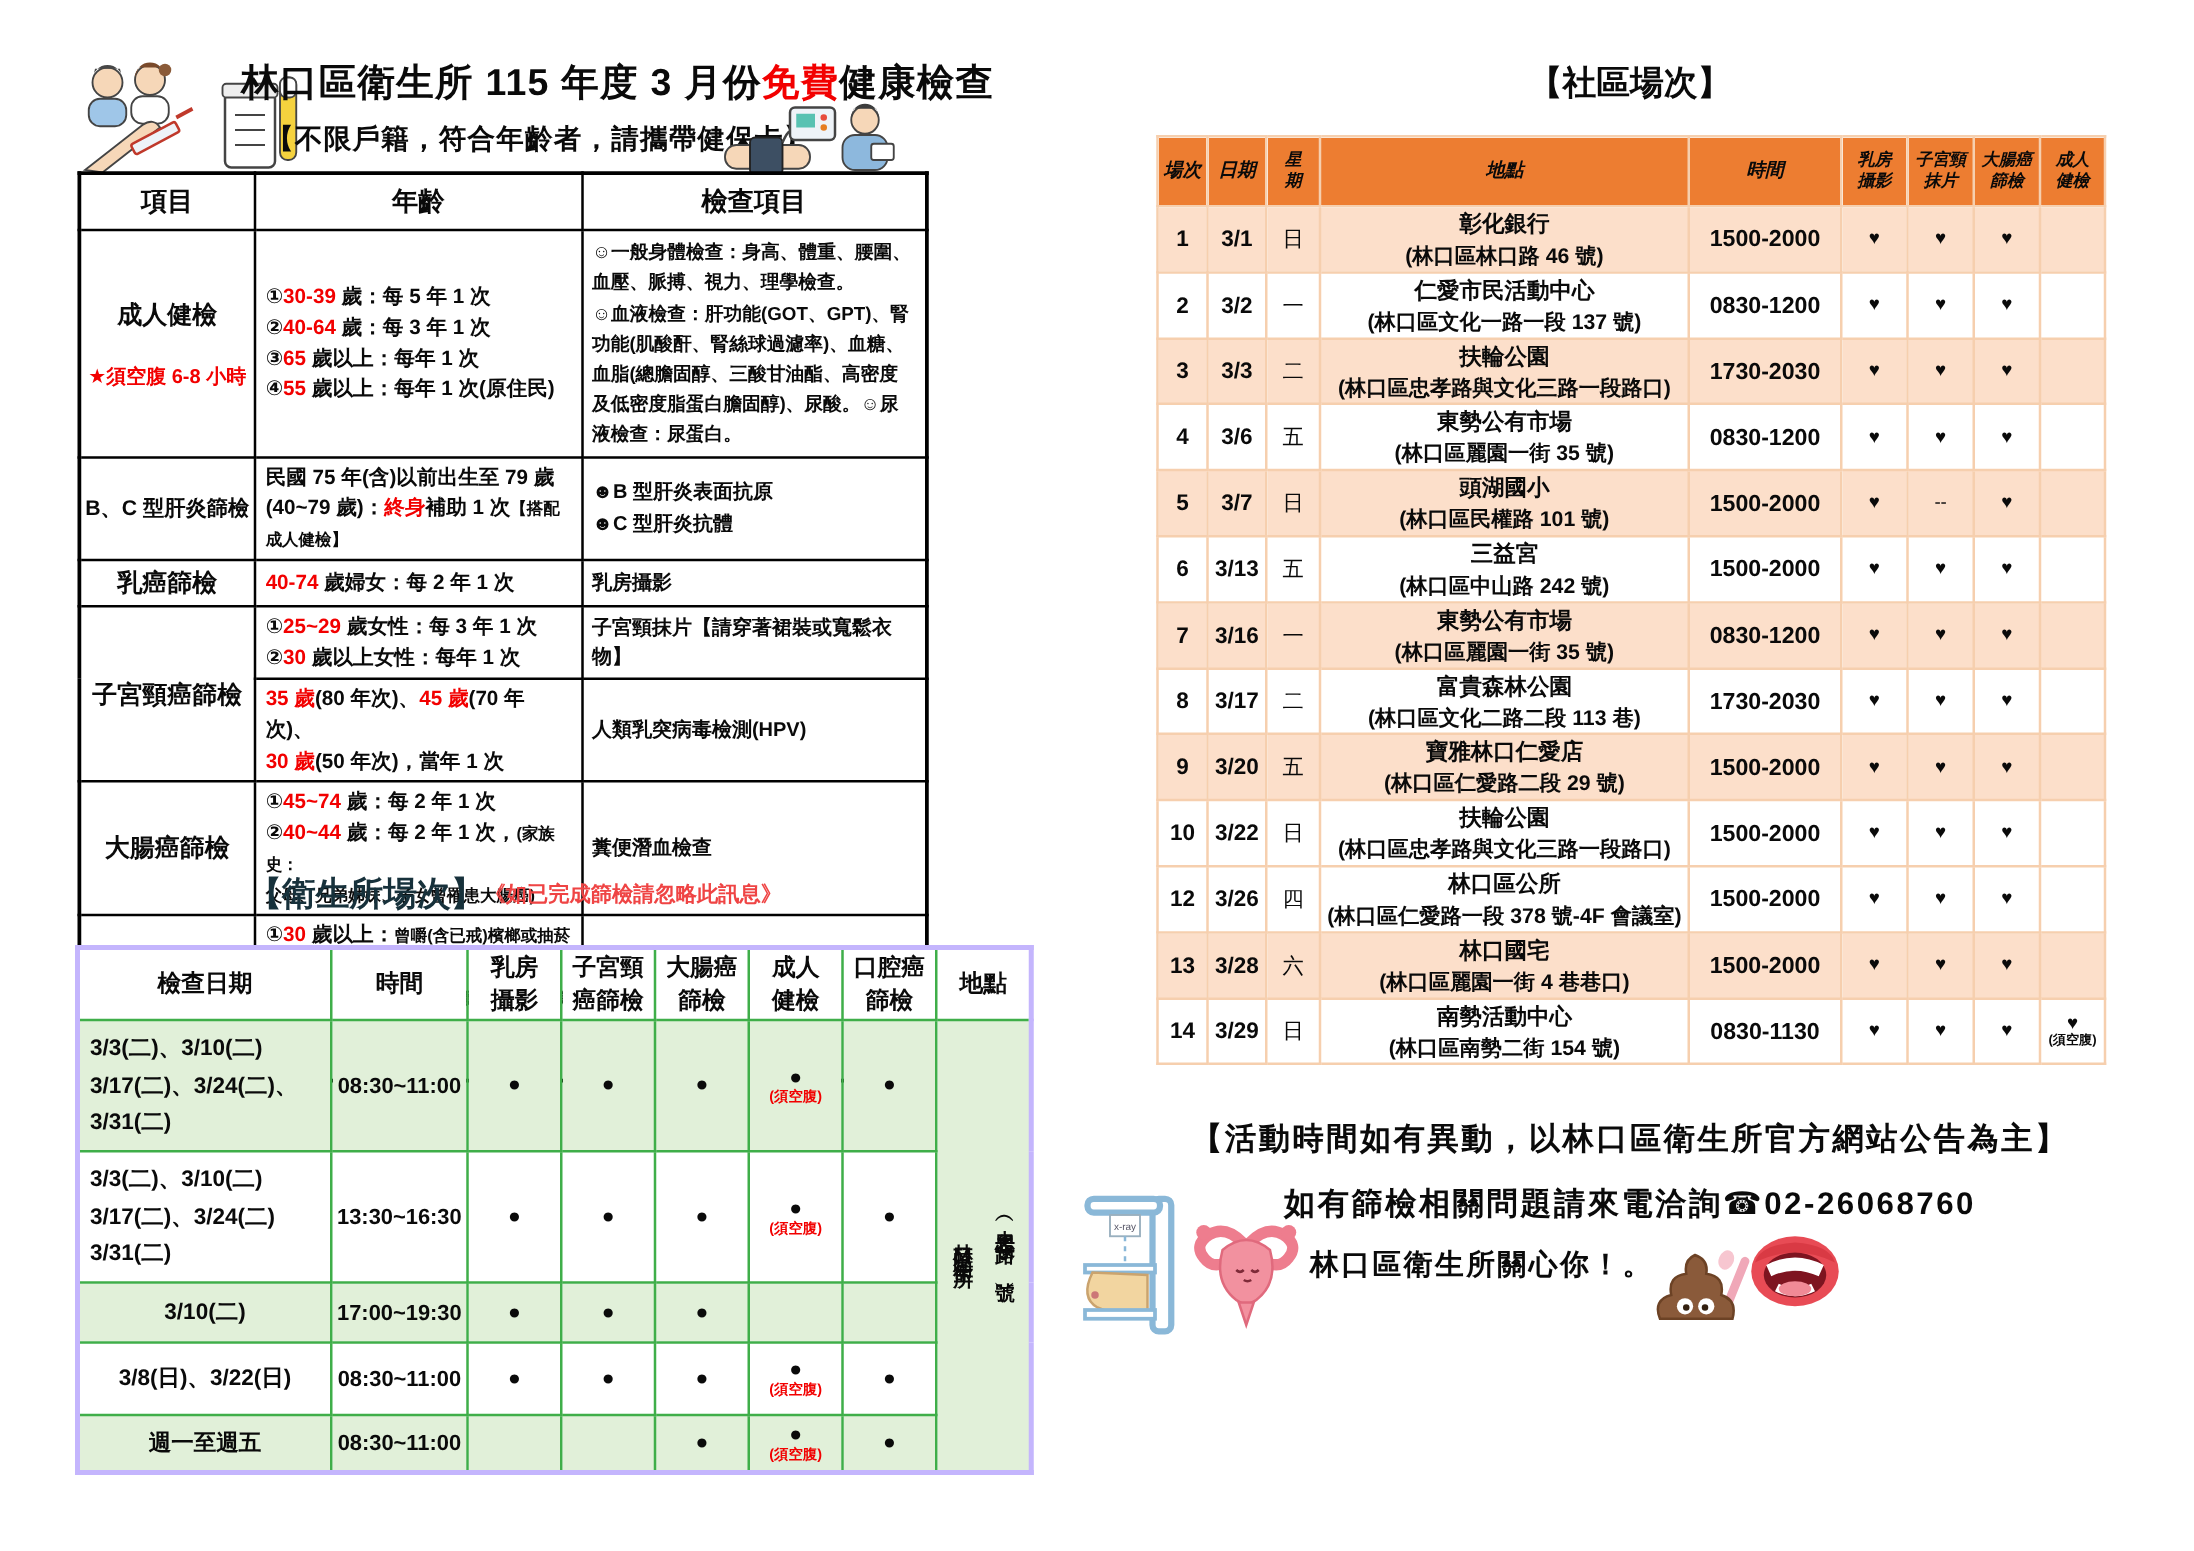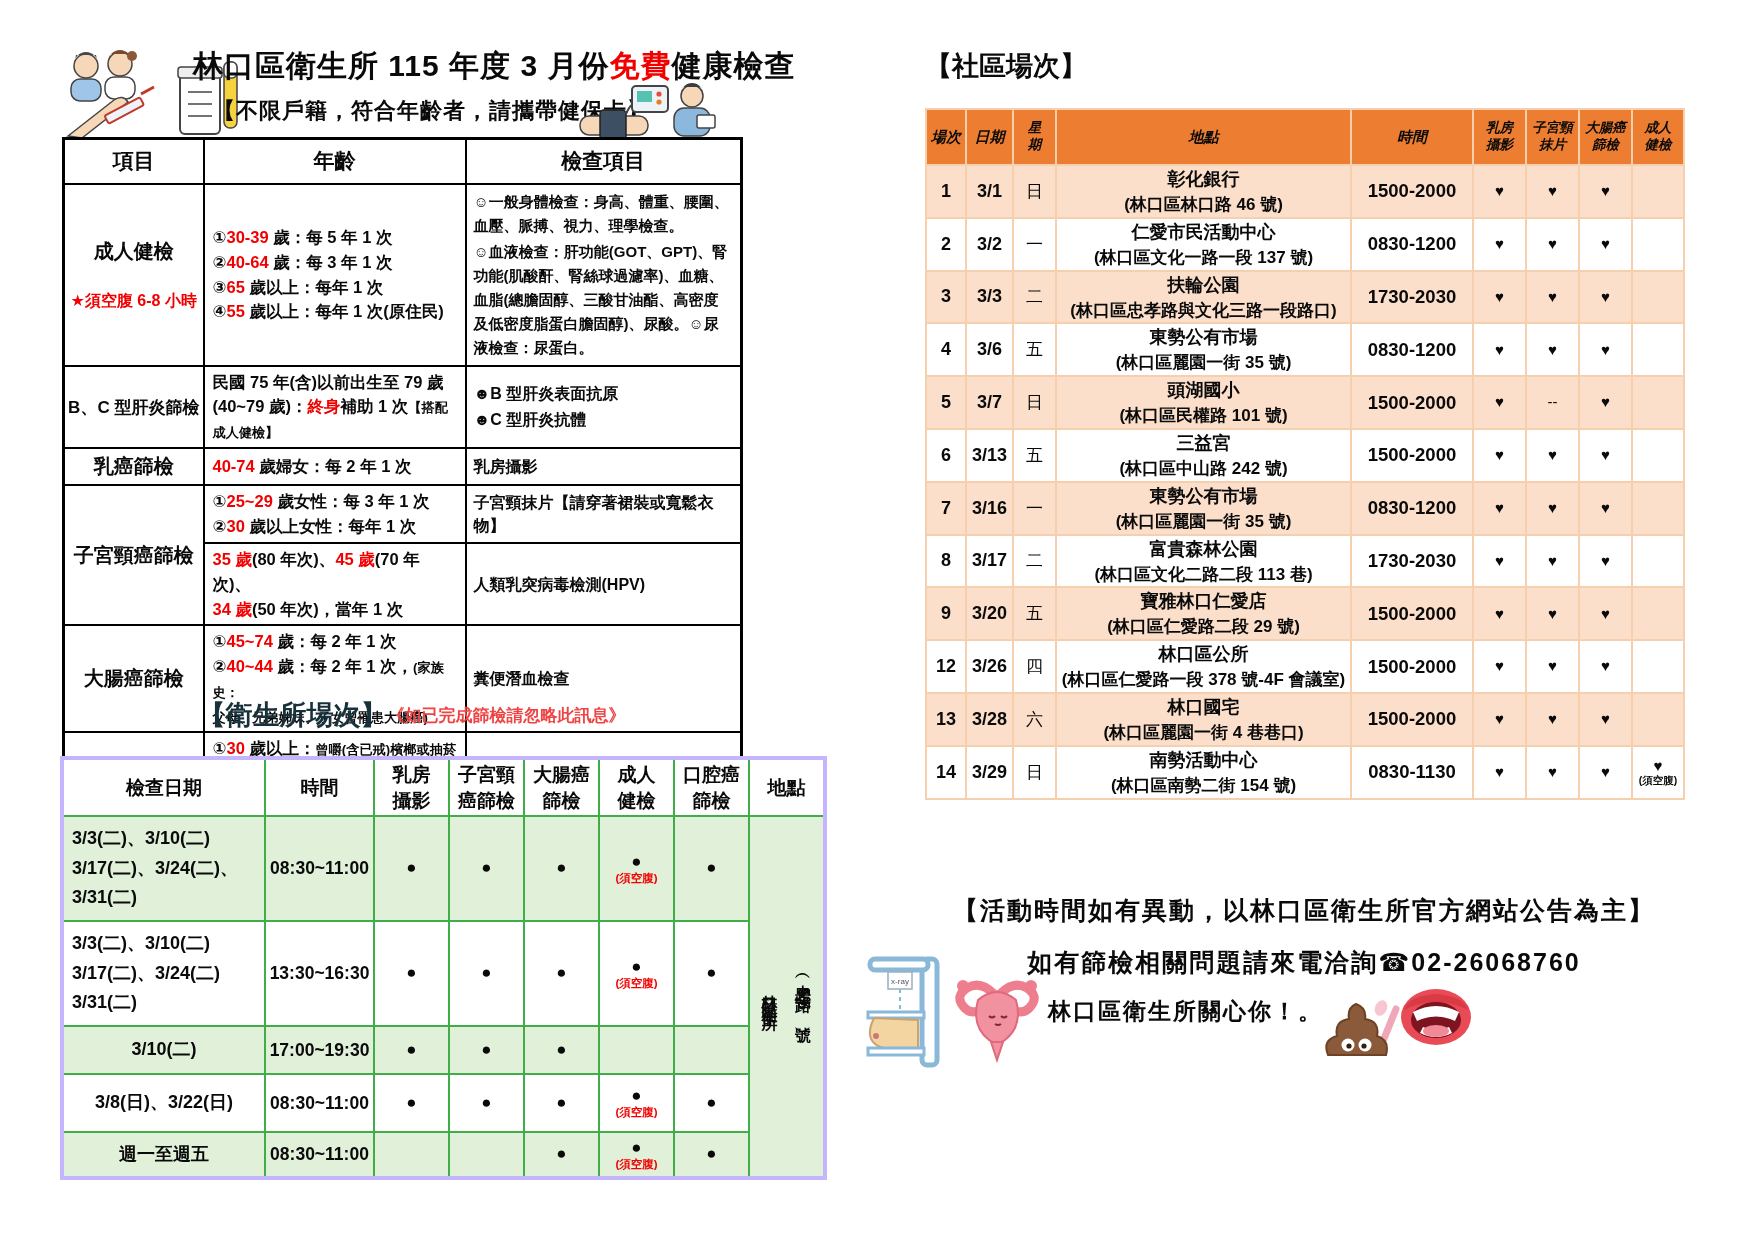--- a/index.html
+++ b/index.html
@@ -38,21 +38,21 @@
   #hs td.dt{text-align:left;padding:2px 8px;}
   #hs td.dt.ctr{text-align:center;}
   #hs td.dt div{font-size:18px;font-weight:bold;line-height:1.65;}
   #hs td.tm{font-size:17.5px;font-weight:bold;}
   #hs .dot{font-size:17px;line-height:1.1;}
   #hs .fastnote{font-size:11.5px;font-weight:bold;color:#f20000;line-height:1.1;}
   #hs td.loc{background:#e1f0d9 !important;}
   .vtext{writing-mode:vertical-rl;text-orientation:mixed;white-space:pre-line;display:inline-block;
     font-size:16px;font-weight:bold;letter-spacing:4px;line-height:2.1;}
   
-  #community-title{left:925px;top:48px;width:758px;font-size:27px;font-weight:bold;}
+  #community-title{left:925px;top:48px;width:758px;text-align:center;font-size:27px;font-weight:bold;}
   #community{left:925px;top:108px;border-collapse:collapse;table-layout:fixed;width:758px;border:2px solid #f3c5a2;}
   #community th,#community td{border:2px solid #f6cfae;vertical-align:middle;text-align:center;overflow:hidden;}
   #community th{height:56px;background:#ed7d31;font-size:15px;font-weight:bold;font-style:italic;line-height:1.25;}
   #community th.h2 div{font-size:13.5px;}
   #community tr.o td{background:#fcdfca;}
   #community tr.w td{background:#fff;}
   .cno,.cdate{font-size:18px;font-weight:bold;}
   .cday{font-size:17px;}
   .cplace .pname{font-size:18px;font-weight:bold;line-height:1.5;}
   .cplace .paddr{font-size:17px;font-weight:bold;line-height:1.4;}
@@ -179,21 +179,21 @@
           <div class="ln"><span>①</span><span class="red">25~29</span><span> 歲女性：每 3 年 1 次</span></div>
           <div class="ln"><span>②</span><span class="red">30</span><span> 歲以上女性：每年 1 次</span></div>
         </td>
         <td class="c-check">
           <div class="ln"><span>子宮頸抹片【請穿著裙裝或寬鬆衣物】</span></div>
         </td>
       </tr>
       <tr style="height: 45px;">
         <td class="c-age">
           <div class="ln"><span class="red">35 歲</span><span>(80 年次)、</span><span class="red">45 歲</span><span>(70 年次)、</span></div>
-          <div class="ln"><span class="red">34 歲</span><span>(50 年次)，當年 1 次</span></div>
+          <div class="ln"><span class="red">30 歲</span><span>(50 年次)，當年 1 次</span></div>
         </td>
         <td class="c-check">
           <div class="ln"><span>人類乳突病毒檢測(HPV)</span></div>
         </td>
       </tr>
       <tr style="height: 70px;">
         <td class="c-item">
           <div class="item-name"><span>大腸癌篩檢</span></div>
         </td>
         <td class="c-age">
@@ -606,20 +606,40 @@
         </td>
         <td>
           <div class="heart">♥</div>
         </td>
         <td>
           <div class="heart">♥</div>
         </td>
         <td></td>
       </tr>
       <tr class="w" style="height: 52px;">
+        <td class="cno">10</td>
+        <td class="cdate">3/22</td>
+        <td class="cday">日</td>
+        <td class="cplace">
+          <div class="pname">扶輪公園</div>
+          <div class="paddr">(林口區忠孝路與文化三路一段路口)</div>
+        </td>
+        <td class="ctime">1500-2000</td>
+        <td>
+          <div class="heart">♥</div>
+        </td>
+        <td>
+          <div class="heart">♥</div>
+        </td>
+        <td>
+          <div class="heart">♥</div>
+        </td>
+        <td></td>
+      </tr>
+      <tr class="w" style="height: 52px;">
         <td class="cno">12</td>
         <td class="cdate">3/26</td>
         <td class="cday">四</td>
         <td class="cplace">
           <div class="pname">林口區公所</div>
           <div class="paddr">(林口區仁愛路一段 378 號-4F 會議室)</div>
         </td>
         <td class="ctime">1500-2000</td>
         <td>
           <div class="heart">♥</div>

